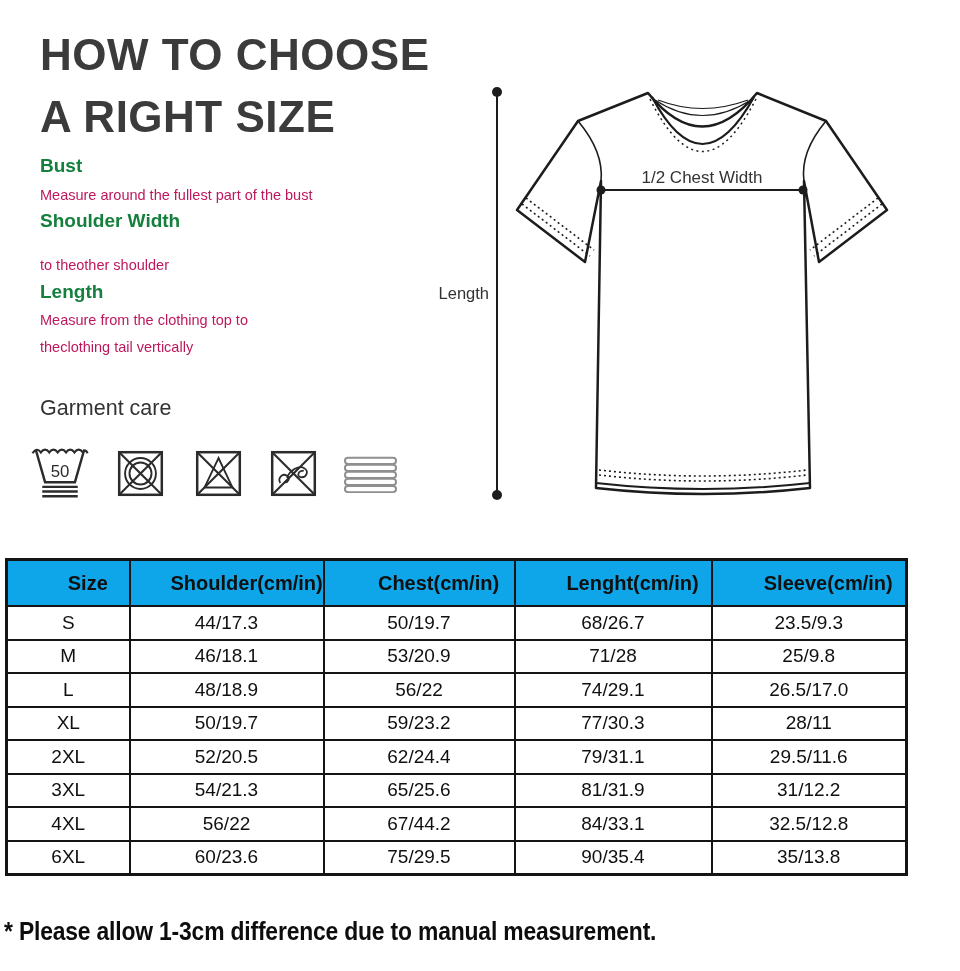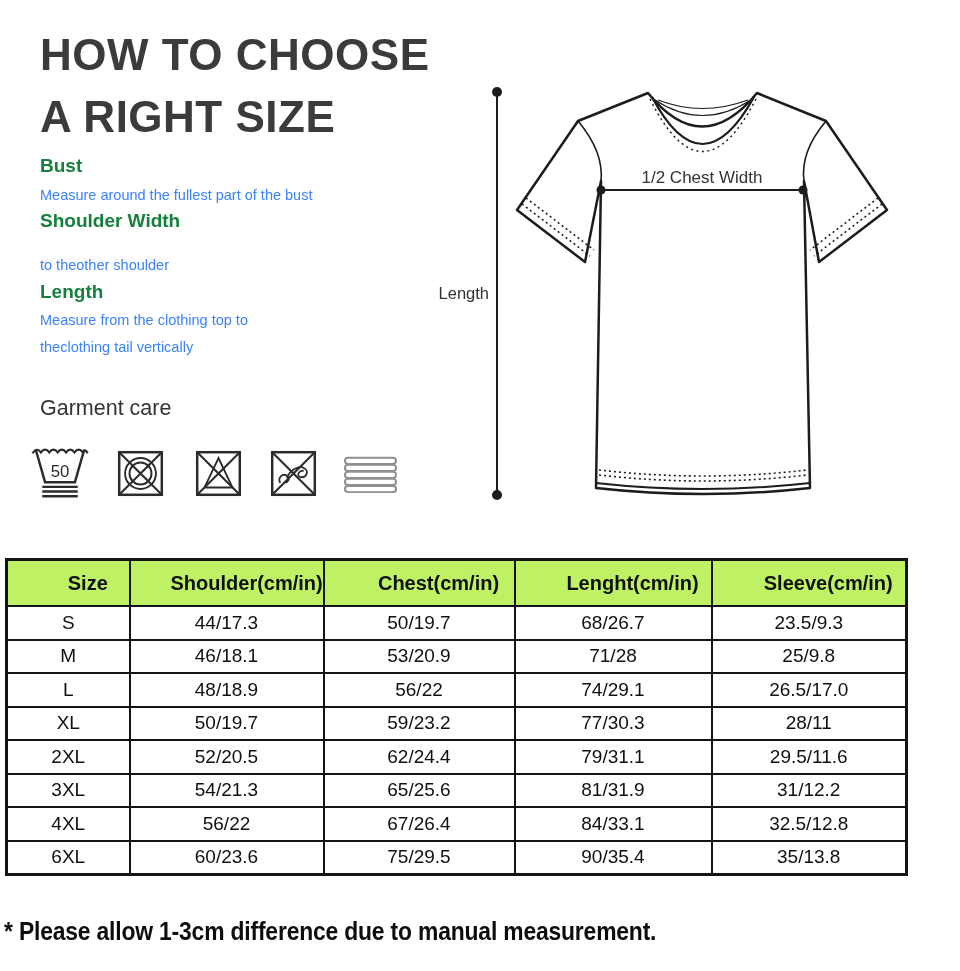--- a/index.html
+++ b/index.html
@@ -6,36 +6,36 @@
   #canvas{
     position:relative;width:960px;height:971px;background:#ffffff;overflow:hidden;
     font-family:"Liberation Sans",sans-serif;color:#222;
   }
   .abs{position:absolute;}
   .title-line{
     left:40px;font-weight:800;font-size:44px;line-height:1;color:#3b3b3b;
     letter-spacing:0.5px;white-space:nowrap;
   }
   .sec-heading{left:40px;font-weight:bold;font-size:19px;color:#15803d;white-space:nowrap;}
-  .sec-text{left:40px;font-size:14.5px;line-height:19.5px;color:#3b82f6;white-space:nowrap;}
+  .sec-text{left:40px;font-size:14.5px;line-height:19.5px;color:#be185d;white-space:nowrap;}
   .care-heading{left:40px;font-size:21.5px;color:#333;}
   .care-icon{position:absolute;}
   .care-icon svg{display:block;}
   .ico-stroke{stroke:#2b2b2b;fill:none;}
   .tshirt-svg{position:absolute;left:420px;top:80px;}
   .size-table{
     position:absolute;left:5px;top:558px;width:900px;
     border-collapse:collapse;table-layout:fixed;
     border:3px solid #141414;
   }
   .size-table th,.size-table td{
     border:2px solid #141414;text-align:center;vertical-align:middle;
     font-family:"Liberation Sans",sans-serif;color:#101010;overflow:hidden;white-space:nowrap;
   }
-  .size-table th{background:#bef264;height:42px;font-size:20px;font-weight:bold;padding-left:40px;}
+  .size-table th{background:#0ea5e9;height:42px;font-size:20px;font-weight:bold;padding-left:40px;}
   .size-table td{height:29.5px;font-size:19px;font-weight:normal;}
   .footnote{
     left:4px;top:916px;font-size:26px;font-weight:bold;color:#0d0d0d;
     letter-spacing:-0.2px;transform:scaleX(0.88);transform-origin:left top;white-space:nowrap;
   }
   svg text{font-family:"Liberation Sans",sans-serif;}
 </style>
 </head>
 <body>
 
@@ -207,21 +207,21 @@
         <tr>
           <td>3XL</td>
           <td>54/21.3</td>
           <td>65/25.6</td>
           <td>81/31.9</td>
           <td>31/12.2</td>
         </tr>
         <tr>
           <td>4XL</td>
           <td>56/22</td>
-          <td>67/26.4</td>
+          <td>67/44.2</td>
           <td>84/33.1</td>
           <td>32.5/12.8</td>
         </tr>
         <tr>
           <td>6XL</td>
           <td>60/23.6</td>
           <td>75/29.5</td>
           <td>90/35.4</td>
           <td>35/13.8</td>
         </tr>

